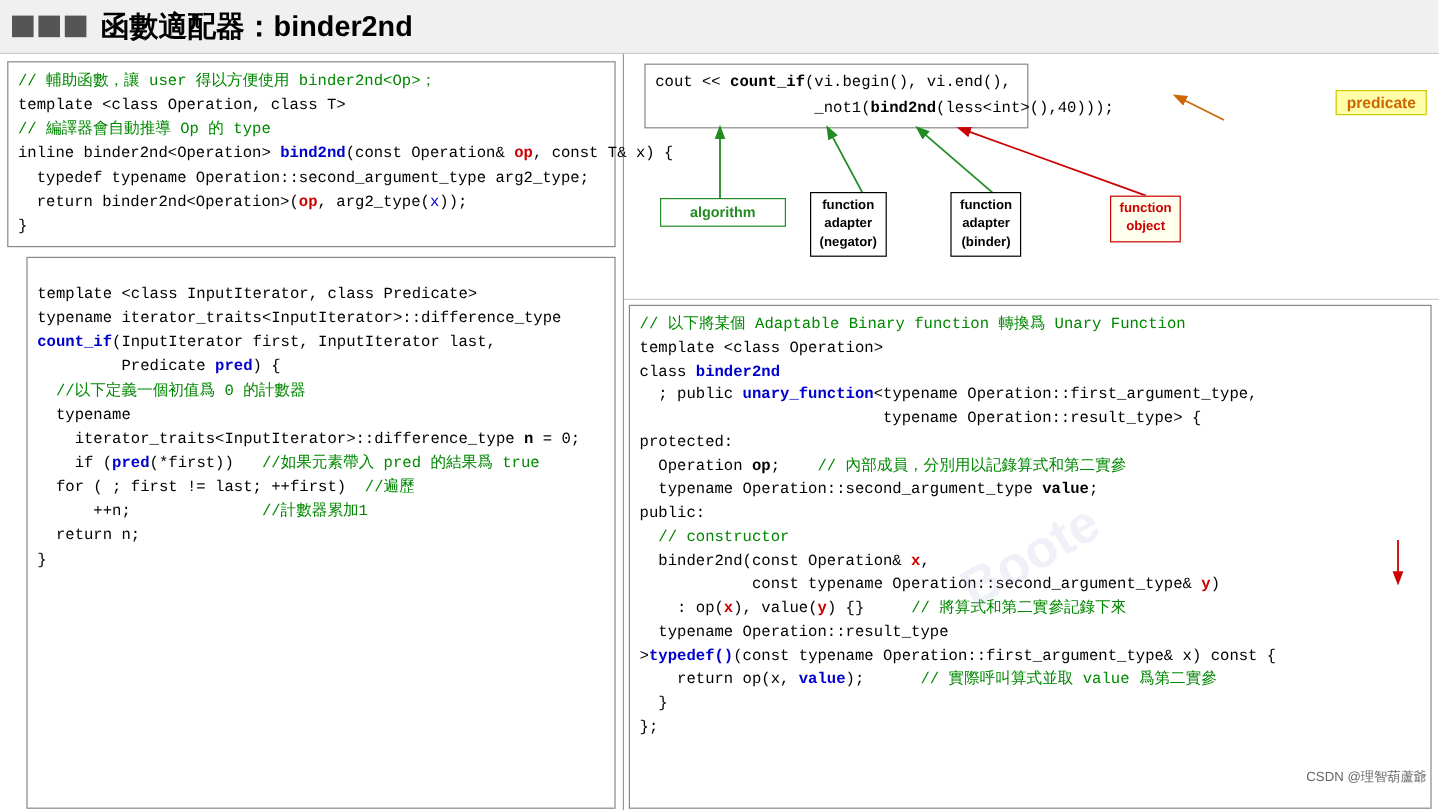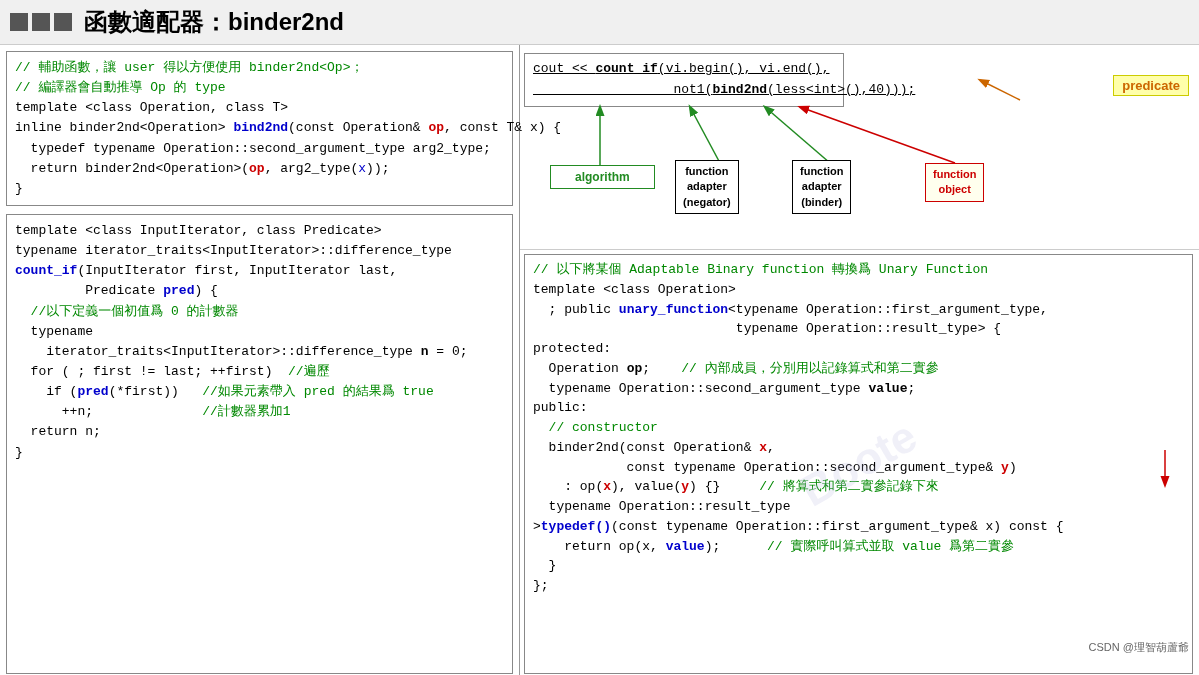--- a/index.html
+++ b/index.html
@@ -59,22 +59,22 @@
       margin: 6px 6px 4px 6px;
       padding: 6px 8px;
       background: #fff;
       line-height: 1.55;
       flex-shrink: 0;
     }
 
     
     .code-box-bottomleft {
       border: 1.5px solid #888;
-      margin: 4px 6px 6px 6px;
-      padding: 6px 8px;
+      margin: 4px 6px 6px 22px;
+      padding: 20px 8px;
       background: #fff;
       line-height: 1.55;
       flex: 1;
     }
 
     
     .right-panel {
       flex: 1;
       display: flex;
       flex-direction: column;
@@ -165,54 +165,54 @@
 </div>
 
 <div class="main-layout">
 
   <div class="left-panel">
 
     <div class="code-box-topleft">
       <div class="watermark">Boote</div>
       <code>
         <span class="code-line"><span class="c-comment">// 輔助函數，讓 user 得以方便使用 binder2nd&lt;Op&gt;；</span></span>
+        <span class="code-line">template &lt;class Operation, class T&gt;</span>
         <span class="code-line"><span class="c-comment">// 編譯器會自動推導 Op 的 type</span></span>
-        <span class="code-line">template &lt;class Operation, class T&gt;</span>
         <span class="code-line">inline binder2nd&lt;Operation&gt; <span class="c-blue c-bold">bind2nd</span>(const Operation&amp; <span class="c-red c-bold">op</span>, const T&amp; x) {</span>
         <span class="code-line">  typedef typename Operation::second_argument_type arg2_type;</span>
         <span class="code-line">  return binder2nd&lt;Operation&gt;(<span class="c-red c-bold">op</span>, arg2_type(<span class="c-blue">x</span>));</span>
         <span class="code-line">}</span>
       </code>
     </div>
 
     <div class="code-box-bottomleft">
       <div class="watermark" style="top:45%;left:50%;transform:translate(-50%,-50%) rotate(-30deg);font-size:42px;color:rgba(180,180,220,0.2);position:absolute;font-weight:bold;pointer-events:none;white-space:nowrap;">Boote</div>
       <code>
         <span class="code-line">template &lt;class InputIterator, class Predicate&gt;</span>
         <span class="code-line">typename iterator_traits&lt;InputIterator&gt;::difference_type</span>
         <span class="code-line"><span class="c-blue c-bold">count_if</span>(InputIterator first, InputIterator last,</span>
         <span class="code-line">         Predicate <span class="c-blue c-bold">pred</span>) {</span>
         <span class="code-line"><span class="c-comment">  //以下定義一個初值爲 0 的計數器</span></span>
         <span class="code-line">  typename</span>
         <span class="code-line">    iterator_traits&lt;InputIterator&gt;::difference_type <span class="c-bold">n</span> = 0;</span>
+        <span class="code-line">    if (<span class="c-blue c-bold">pred</span>(*first))   <span class="c-comment">//如果元素帶入 pred 的結果爲 true</span></span>
         <span class="code-line">  for ( ; first != last; ++first)  <span class="c-comment">//遍歷</span></span>
-        <span class="code-line">    if (<span class="c-blue c-bold">pred</span>(*first))   <span class="c-comment">//如果元素帶入 pred 的結果爲 true</span></span>
         <span class="code-line">      ++n;              <span class="c-comment">//計數器累加1</span></span>
         <span class="code-line">  return n;</span>
         <span class="code-line">}</span>
       </code>
     </div>
 
   </div>
 
   <div class="right-panel">
 
     <div class="diagram-area" style="position:relative; height:205px; overflow:hidden; border-bottom:1px solid #ccc;">
 
-      <div style="position:absolute; top:4px; left:0; width:320px; border:1.5px solid #888; margin:4px; padding:5px 8px; background:#fff; font-size:12.5px; line-height:1.6;text-decoration:underline;">
+      <div style="position:absolute; top:4px; left:13px; width:320px; border:1.5px solid #888; margin:4px; padding:5px 8px; background:#fff; font-size:12.5px; line-height:1.6;">
         <code>
           <span class="code-line">cout &lt;&lt; <span class="c-bold">count_if</span>(vi.begin(), vi.end(),</span>
           <span class="code-line">                 _not1(<span class="c-bold">bind2nd</span>(less&lt;int&gt;(),40)));</span>
         </code>
       </div>
 
       <svg class="arrow-svg" style="position:absolute;top:0;left:0;width:100%;height:205px;pointer-events:none;">
 
         <line x1="80" y1="120" x2="80" y2="62" stroke="#228b22" stroke-width="1.5" marker-end="url(#arrowGreen)"></line>
 
@@ -246,20 +246,21 @@
 
       <div style="position:absolute; top:118px; left:405px; border:1.5px solid #cc0000; padding:3px 7px; font-family:Arial; font-size:11px; font-weight:bold; color:#cc0000; background:#ffffee; text-align:center; line-height:1.4;">function<br>object</div>
 
     </div>
 
     <div class="code-box-bottomright" style="margin:4px 6px 6px 4px; padding:5px 8px; border:1.5px solid #888; background:#fff; line-height:1.52; overflow:hidden; position:relative; flex:1;">
       <div class="watermark" style="top:50%;left:50%;transform:translate(-50%,-50%) rotate(-30deg);font-size:44px;color:rgba(180,180,220,0.2);position:absolute;font-weight:bold;pointer-events:none;white-space:nowrap;">Boote</div>
       <code>
         <span class="code-line"><span class="c-comment">// 以下將某個 Adaptable Binary function 轉換爲 Unary Function</span></span>
         <span class="code-line">template &lt;class Operation&gt;</span>
+        <span class="code-line">class <span class="c-blue c-bold">binder2nd</span></span>
         <span class="code-line">  ; public <span class="c-blue c-bold">unary_function</span>&lt;typename Operation::first_argument_type,</span>
         <span class="code-line">                          typename Operation::result_type&gt; {</span>
         <span class="code-line">protected:</span>
         <span class="code-line">  Operation <span class="c-bold">op</span>;    <span class="c-comment">// 內部成員，分別用以記錄算式和第二實參</span></span>
         <span class="code-line">  typename Operation::second_argument_type <span class="c-bold">value</span>;</span>
         <span class="code-line">public:</span>
         <span class="code-line"><span class="c-comment">  // constructor</span></span>
         <span class="code-line">  binder2nd(const Operation&amp; <span class="c-red c-bold">x</span>,</span>
         <span class="code-line">            const typename Operation::second_argument_type&amp; <span class="c-red c-bold">y</span>)</span>
         <span class="code-line">    : op(<span class="c-red c-bold">x</span>), value(<span class="c-red c-bold">y</span>) {}     <span class="c-comment">// 將算式和第二實參記錄下來</span></span>

